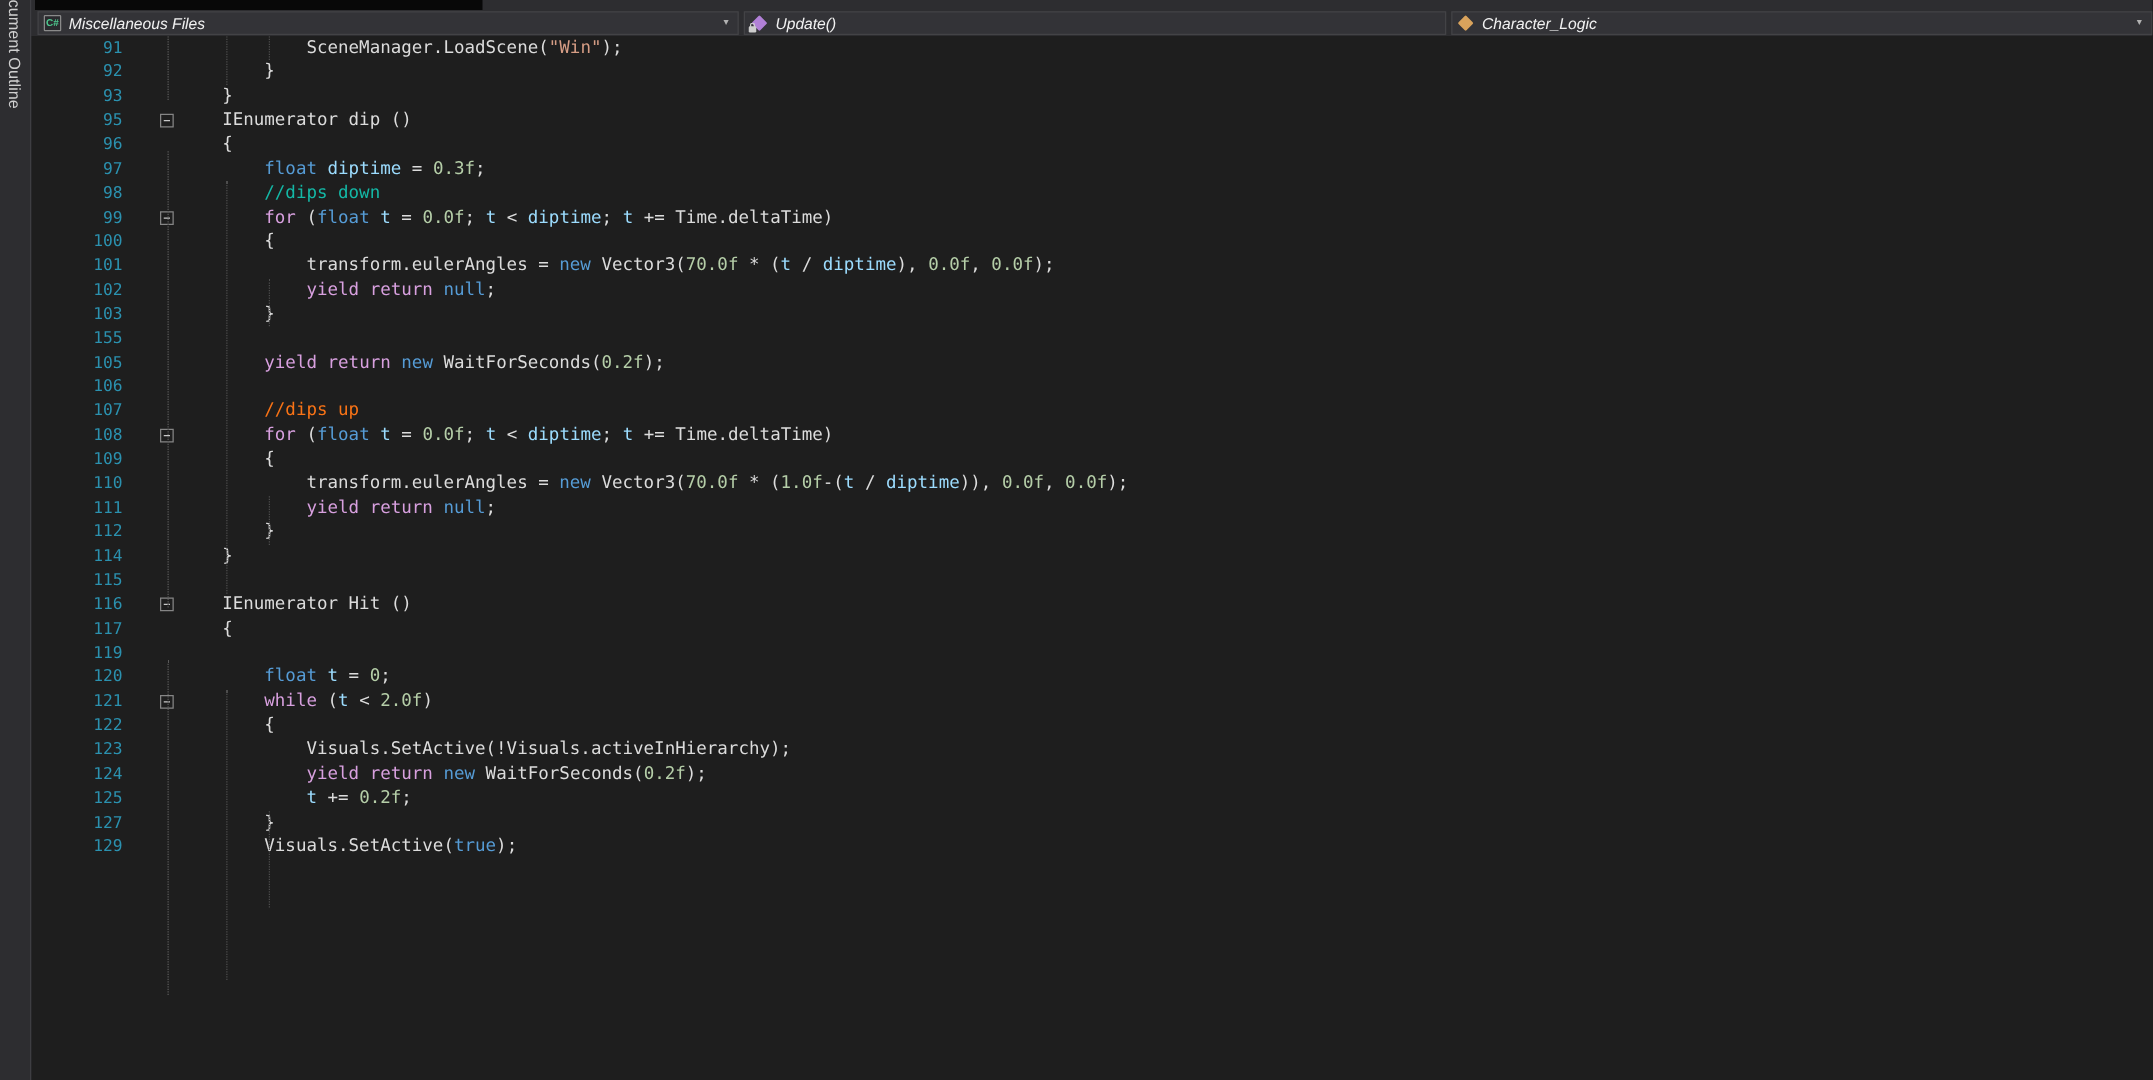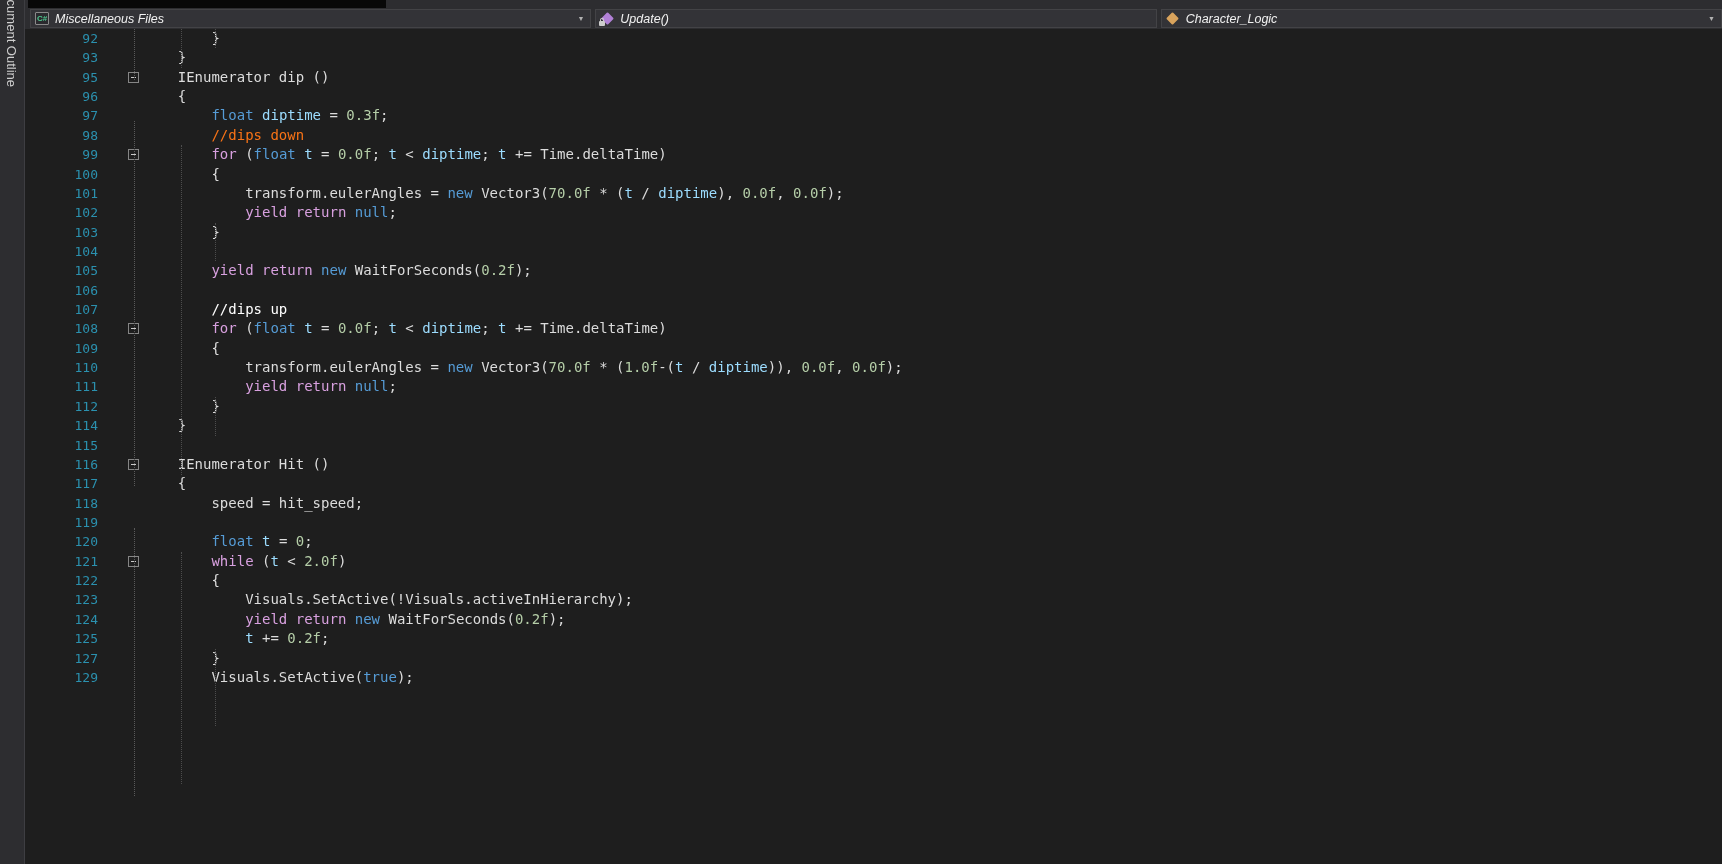--- a/index.html
+++ b/index.html
@@ -66,45 +66,45 @@
   <div class="dd">
     <span class="icon16">
         <span class="diamond cls"></span>
       </span>
     <span class="dd-label">Character_Logic</span>
     <span class="dd-arrow">▼</span>
   </div>
 </div>
 
 <div class="editor" id="editor">
+    <div class="row"><span class="ln">91</span><span class="foldcol"></span><span class="code"><span style="color: rgb(220, 220, 220);">            SceneManager.LoadScene(</span><span style="color: rgb(214, 157, 133);">"Win"</span><span style="color: rgb(220, 220, 220);">);</span></span></div>
     <div class="row"><span class="ln">92</span><span class="foldcol"></span><span class="code"><span style="color: rgb(220, 220, 220);">        }</span></span></div>
     <div class="row"><span class="ln">93</span><span class="foldcol"></span><span class="code"><span style="color: rgb(220, 220, 220);">    }</span></span></div>
     <div class="row"><span class="ln">95</span><span class="foldcol"><span class="foldbox"></span></span><span class="code"><span style="color: rgb(220, 220, 220);">    IEnumerator dip ()</span></span></div>
     <div class="row"><span class="ln">96</span><span class="foldcol"></span><span class="code"><span style="color: rgb(220, 220, 220);">    {</span></span></div>
     <div class="row"><span class="ln">97</span><span class="foldcol"></span><span class="code"><span style="color: rgb(220, 220, 220);">        </span><span style="color: rgb(86, 156, 214);">float</span><span style="color: rgb(220, 220, 220);"> </span><span style="color: rgb(156, 220, 254);">diptime</span><span style="color: rgb(220, 220, 220);"> = </span><span style="color: rgb(181, 206, 168);">0.3f</span><span style="color: rgb(220, 220, 220);">;</span></span></div>
-    <div class="row"><span class="ln">98</span><span class="foldcol"></span><span class="code"><span style="color: rgb(220, 220, 220);">        </span><span style="color: #f97316;">//dips down</span></span></div>
+    <div class="row"><span class="ln">98</span><span class="foldcol"></span><span class="code"><span style="color: rgb(220, 220, 220);">        </span><span style="color: #14b8a6;">//dips down</span></span></div>
     <div class="row"><span class="ln">99</span><span class="foldcol"><span class="foldbox"></span></span><span class="code"><span style="color: rgb(220, 220, 220);">        </span><span style="color: rgb(216, 160, 223);">for</span><span style="color: rgb(220, 220, 220);"> (</span><span style="color: rgb(86, 156, 214);">float</span><span style="color: rgb(220, 220, 220);"> </span><span style="color: rgb(156, 220, 254);">t</span><span style="color: rgb(220, 220, 220);"> = </span><span style="color: rgb(181, 206, 168);">0.0f</span><span style="color: rgb(220, 220, 220);">; </span><span style="color: rgb(156, 220, 254);">t</span><span style="color: rgb(220, 220, 220);"> &lt; </span><span style="color: rgb(156, 220, 254);">diptime</span><span style="color: rgb(220, 220, 220);">; </span><span style="color: rgb(156, 220, 254);">t</span><span style="color: rgb(220, 220, 220);"> += Time.deltaTime)</span></span></div>
     <div class="row"><span class="ln">100</span><span class="foldcol"></span><span class="code"><span style="color: rgb(220, 220, 220);">        {</span></span></div>
     <div class="row"><span class="ln">101</span><span class="foldcol"></span><span class="code"><span style="color: rgb(220, 220, 220);">            transform.eulerAngles = </span><span style="color: rgb(86, 156, 214);">new</span><span style="color: rgb(220, 220, 220);"> Vector3(</span><span style="color: rgb(181, 206, 168);">70.0f</span><span style="color: rgb(220, 220, 220);"> * (</span><span style="color: rgb(156, 220, 254);">t</span><span style="color: rgb(220, 220, 220);"> / </span><span style="color: rgb(156, 220, 254);">diptime</span><span style="color: rgb(220, 220, 220);">), </span><span style="color: rgb(181, 206, 168);">0.0f</span><span style="color: rgb(220, 220, 220);">, </span><span style="color: rgb(181, 206, 168);">0.0f</span><span style="color: rgb(220, 220, 220);">);</span></span></div>
     <div class="row"><span class="ln">102</span><span class="foldcol"></span><span class="code"><span style="color: rgb(220, 220, 220);">            </span><span style="color: rgb(216, 160, 223);">yield</span><span style="color: rgb(220, 220, 220);"> </span><span style="color: rgb(216, 160, 223);">return</span><span style="color: rgb(220, 220, 220);"> </span><span style="color: rgb(86, 156, 214);">null</span><span style="color: rgb(220, 220, 220);">;</span></span></div>
     <div class="row"><span class="ln">103</span><span class="foldcol"></span><span class="code"><span style="color: rgb(220, 220, 220);">        }</span></span></div>
-    <div class="row"><span class="ln">104</span><span class="foldcol"></span><span class="code"></span></div>
+    <div class="row"><span class="ln">155</span><span class="foldcol"></span><span class="code"></span></div>
     <div class="row"><span class="ln">105</span><span class="foldcol"></span><span class="code"><span style="color: rgb(220, 220, 220);">        </span><span style="color: rgb(216, 160, 223);">yield</span><span style="color: rgb(220, 220, 220);"> </span><span style="color: rgb(216, 160, 223);">return</span><span style="color: rgb(220, 220, 220);"> </span><span style="color: rgb(86, 156, 214);">new</span><span style="color: rgb(220, 220, 220);"> WaitForSeconds(</span><span style="color: rgb(181, 206, 168);">0.2f</span><span style="color: rgb(220, 220, 220);">);</span></span></div>
     <div class="row"><span class="ln">106</span><span class="foldcol"></span><span class="code"></span></div>
-    <div class="row"><span class="ln">107</span><span class="foldcol"></span><span class="code"><span style="color: rgb(220, 220, 220);">        </span><span style="color: #ffffff;">//dips up</span></span></div>
+    <div class="row"><span class="ln">107</span><span class="foldcol"></span><span class="code"><span style="color: rgb(220, 220, 220);">        </span><span style="color: #f97316;">//dips up</span></span></div>
     <div class="row"><span class="ln">108</span><span class="foldcol"><span class="foldbox"></span></span><span class="code"><span style="color: rgb(220, 220, 220);">        </span><span style="color: rgb(216, 160, 223);">for</span><span style="color: rgb(220, 220, 220);"> (</span><span style="color: rgb(86, 156, 214);">float</span><span style="color: rgb(220, 220, 220);"> </span><span style="color: rgb(156, 220, 254);">t</span><span style="color: rgb(220, 220, 220);"> = </span><span style="color: rgb(181, 206, 168);">0.0f</span><span style="color: rgb(220, 220, 220);">; </span><span style="color: rgb(156, 220, 254);">t</span><span style="color: rgb(220, 220, 220);"> &lt; </span><span style="color: rgb(156, 220, 254);">diptime</span><span style="color: rgb(220, 220, 220);">; </span><span style="color: rgb(156, 220, 254);">t</span><span style="color: rgb(220, 220, 220);"> += Time.deltaTime)</span></span></div>
     <div class="row"><span class="ln">109</span><span class="foldcol"></span><span class="code"><span style="color: rgb(220, 220, 220);">        {</span></span></div>
     <div class="row"><span class="ln">110</span><span class="foldcol"></span><span class="code"><span style="color: rgb(220, 220, 220);">            transform.eulerAngles = </span><span style="color: rgb(86, 156, 214);">new</span><span style="color: rgb(220, 220, 220);"> Vector3(</span><span style="color: rgb(181, 206, 168);">70.0f</span><span style="color: rgb(220, 220, 220);"> * (</span><span style="color: rgb(181, 206, 168);">1.0f</span><span style="color: rgb(220, 220, 220);">-(</span><span style="color: rgb(156, 220, 254);">t</span><span style="color: rgb(220, 220, 220);"> / </span><span style="color: rgb(156, 220, 254);">diptime</span><span style="color: rgb(220, 220, 220);">)), </span><span style="color: rgb(181, 206, 168);">0.0f</span><span style="color: rgb(220, 220, 220);">, </span><span style="color: rgb(181, 206, 168);">0.0f</span><span style="color: rgb(220, 220, 220);">);</span></span></div>
     <div class="row"><span class="ln">111</span><span class="foldcol"></span><span class="code"><span style="color: rgb(220, 220, 220);">            </span><span style="color: rgb(216, 160, 223);">yield</span><span style="color: rgb(220, 220, 220);"> </span><span style="color: rgb(216, 160, 223);">return</span><span style="color: rgb(220, 220, 220);"> </span><span style="color: rgb(86, 156, 214);">null</span><span style="color: rgb(220, 220, 220);">;</span></span></div>
     <div class="row"><span class="ln">112</span><span class="foldcol"></span><span class="code"><span style="color: rgb(220, 220, 220);">        }</span></span></div>
     <div class="row"><span class="ln">114</span><span class="foldcol"></span><span class="code"><span style="color: rgb(220, 220, 220);">    }</span></span></div>
     <div class="row"><span class="ln">115</span><span class="foldcol"></span><span class="code"></span></div>
     <div class="row"><span class="ln">116</span><span class="foldcol"><span class="foldbox"></span></span><span class="code"><span style="color: rgb(220, 220, 220);">    IEnumerator Hit ()</span></span></div>
     <div class="row"><span class="ln">117</span><span class="foldcol"></span><span class="code"><span style="color: rgb(220, 220, 220);">    {</span></span></div>
-    <div class="row"><span class="ln">118</span><span class="foldcol"></span><span class="code"><span style="color: rgb(220, 220, 220);">        speed = hit_speed;</span></span></div>
     <div class="row"><span class="ln">119</span><span class="foldcol"></span><span class="code"></span></div>
     <div class="row"><span class="ln">120</span><span class="foldcol"></span><span class="code"><span style="color: rgb(220, 220, 220);">        </span><span style="color: rgb(86, 156, 214);">float</span><span style="color: rgb(220, 220, 220);"> </span><span style="color: rgb(156, 220, 254);">t</span><span style="color: rgb(220, 220, 220);"> = </span><span style="color: rgb(181, 206, 168);">0</span><span style="color: rgb(220, 220, 220);">;</span></span></div>
     <div class="row"><span class="ln">121</span><span class="foldcol"><span class="foldbox"></span></span><span class="code"><span style="color: rgb(220, 220, 220);">        </span><span style="color: rgb(216, 160, 223);">while</span><span style="color: rgb(220, 220, 220);"> (</span><span style="color: rgb(156, 220, 254);">t</span><span style="color: rgb(220, 220, 220);"> &lt; </span><span style="color: rgb(181, 206, 168);">2.0f</span><span style="color: rgb(220, 220, 220);">)</span></span></div>
     <div class="row"><span class="ln">122</span><span class="foldcol"></span><span class="code"><span style="color: rgb(220, 220, 220);">        {</span></span></div>
     <div class="row"><span class="ln">123</span><span class="foldcol"></span><span class="code"><span style="color: rgb(220, 220, 220);">            Visuals.SetActive(!Visuals.activeInHierarchy);</span></span></div>
     <div class="row"><span class="ln">124</span><span class="foldcol"></span><span class="code"><span style="color: rgb(220, 220, 220);">            </span><span style="color: rgb(216, 160, 223);">yield</span><span style="color: rgb(220, 220, 220);"> </span><span style="color: rgb(216, 160, 223);">return</span><span style="color: rgb(220, 220, 220);"> </span><span style="color: rgb(86, 156, 214);">new</span><span style="color: rgb(220, 220, 220);"> WaitForSeconds(</span><span style="color: rgb(181, 206, 168);">0.2f</span><span style="color: rgb(220, 220, 220);">);</span></span></div>
     <div class="row"><span class="ln">125</span><span class="foldcol"></span><span class="code"><span style="color: rgb(220, 220, 220);">            </span><span style="color: rgb(156, 220, 254);">t</span><span style="color: rgb(220, 220, 220);"> += </span><span style="color: rgb(181, 206, 168);">0.2f</span><span style="color: rgb(220, 220, 220);">;</span></span></div>
     <div class="row"><span class="ln">127</span><span class="foldcol"></span><span class="code"><span style="color: rgb(220, 220, 220);">        }</span></span></div>
     <div class="row"><span class="ln">129</span><span class="foldcol"></span><span class="code"><span style="color: rgb(220, 220, 220);">        Visuals.SetActive(</span><span style="color: rgb(86, 156, 214);">true</span><span style="color: rgb(220, 220, 220);">);</span></span></div>
     <div class="guide" style="left: 157.22px; top: 0px; height: 38.74px;"></div>

